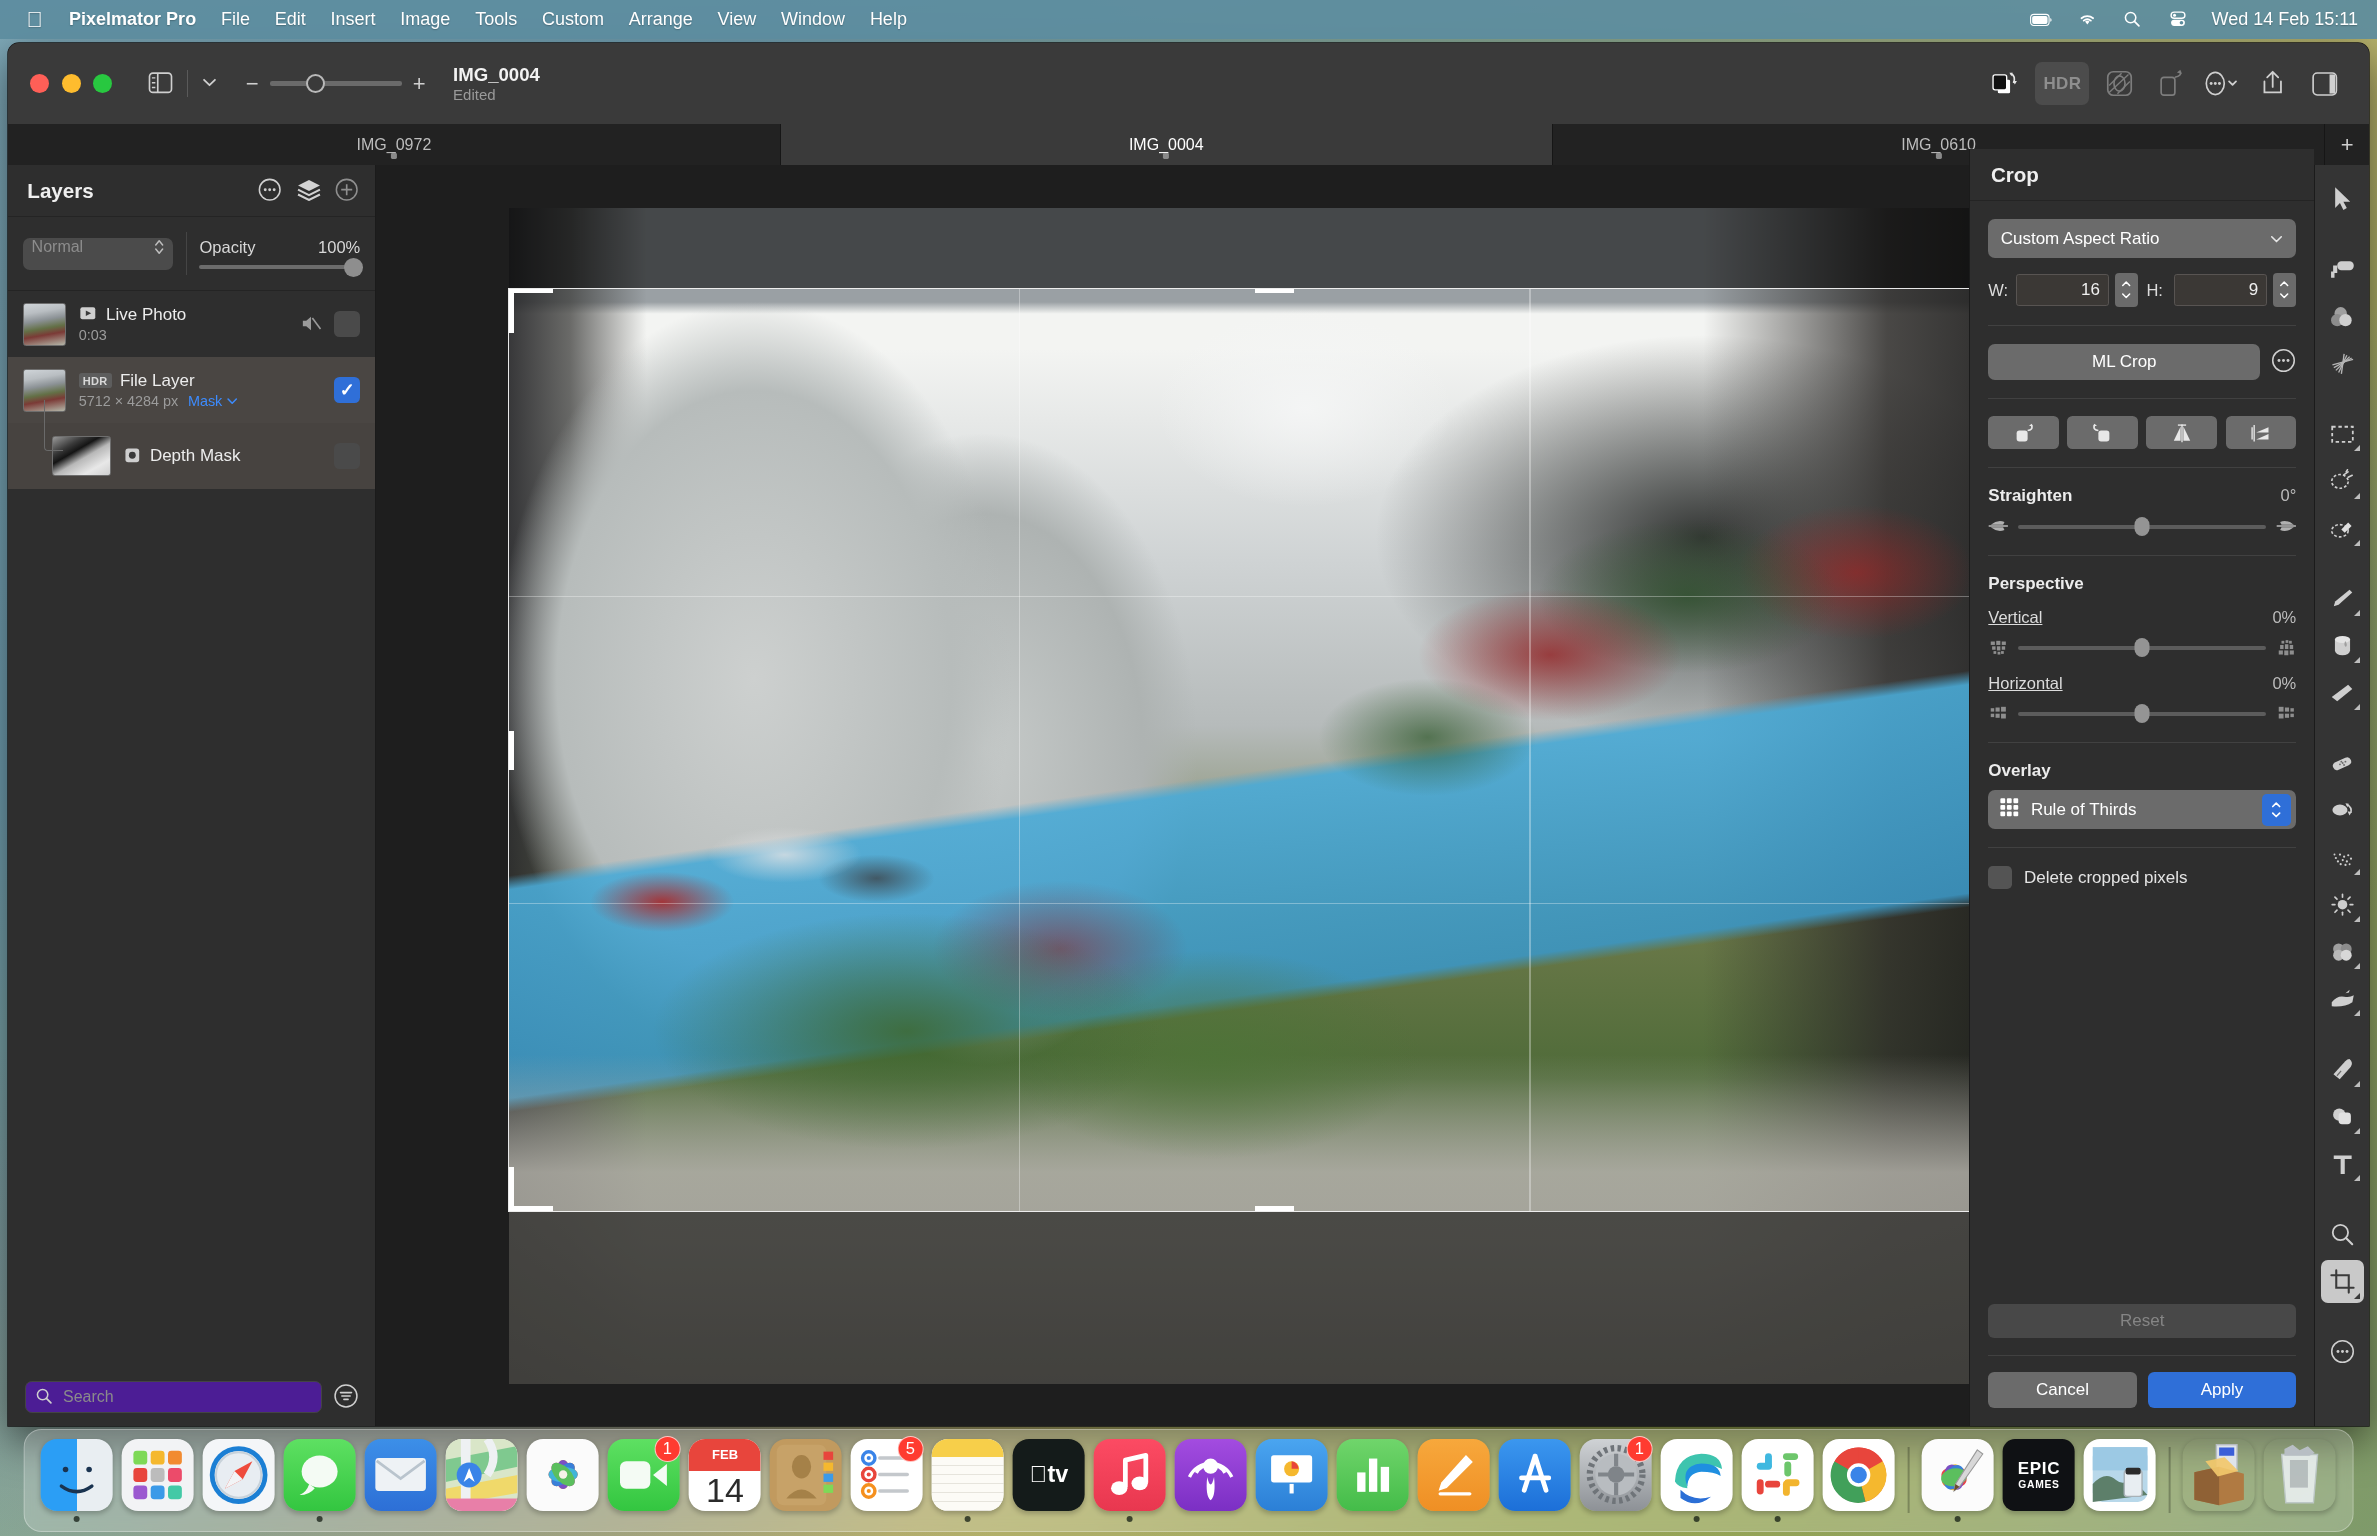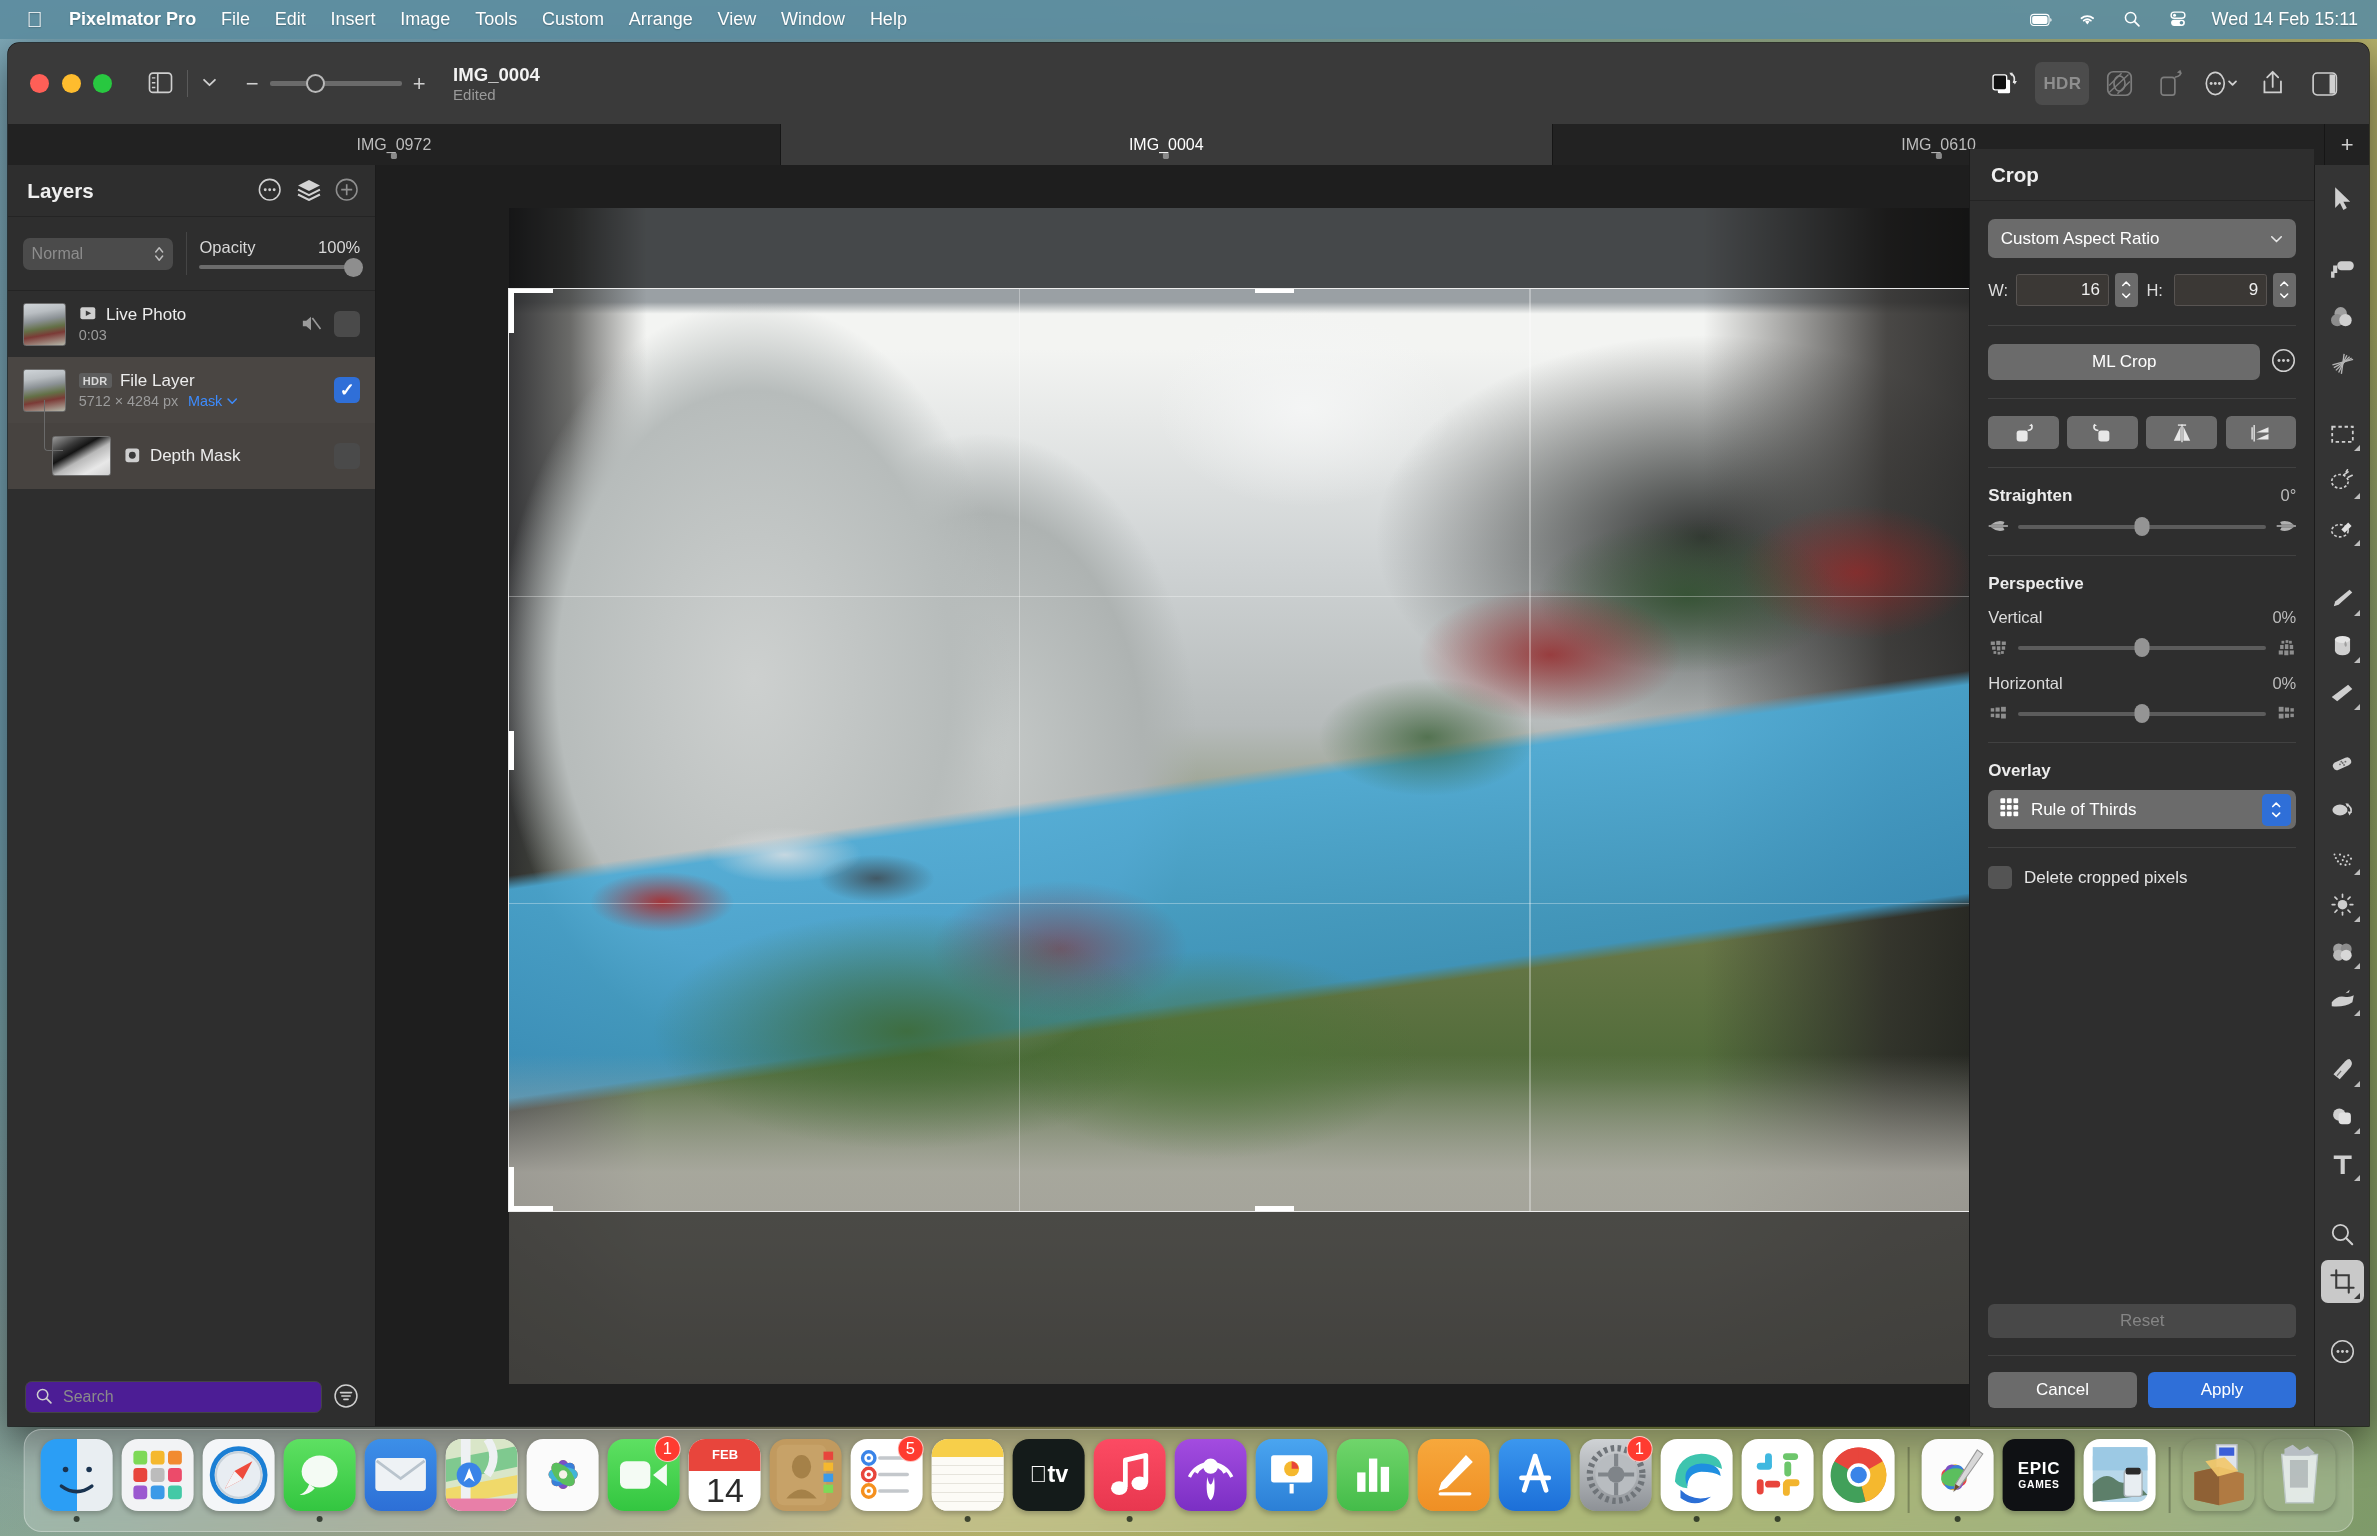--- a/index.html
+++ b/index.html
@@ -121,21 +121,21 @@
   }
   .lp-title { font-size: 20.6px; font-weight: bold; color: #efefef; }
   .lp-hicons { margin-left: auto; display: flex; align-items: center; gap: 13.8px; }
 
   .lp-blend {
     height: 74px; display: flex; align-items: center; gap: 0;
     padding: 0 15px; border-bottom: 0.7px solid #242424;
   }
   .blend-select {
     width: 150px; height: 32px; border-radius: 6.9px; background: #4b4b4b;
-    display: flex; align-items: center; padding: 0 8.3px;
+    display: flex; padding: 0 8.3px;
     color: #8d8d8d; font-size: 16px;
   }
   .blend-chev { margin-left: auto; display: flex; flex-direction: column; gap: 1.4px; color: #bdbdbd; }
   .vline { width: 1.4px; height: 43px; background: #454545; margin: 0 12.4px; }
   .op-col { flex: 1; }
   .op-row { display: flex; align-items: baseline; color: #d8d8d8; }
   .op-label { font-size: 16.5px; }
   .op-val { margin-left: auto; font-size: 16.5px; }
   .op-track { margin-top: 8.3px; position: relative; height: 4.1px; background: #6c6c6c; border-radius: 2.1px; }
   .op-knob { position: absolute; right: -2.8px; top: -7.6px; width: 19px; height: 19px; border-radius: 50%; background: #8e8e8e; }
@@ -293,21 +293,21 @@
 
   .rot-row { display: flex; gap: 8.3px; }
   .rot-btn {
     flex: 1; height: 33px; border-radius: 5.5px; background: #6b6b6b;
     display: flex; align-items: center; justify-content: center;
   }
 
   .sec-head { display: flex; align-items: baseline; margin-top: 2.8px; }
   .sec-name { font-size: 17px; font-weight: bold; color: #ececec; }
   .sec-val { margin-left: auto; font-size: 16.5px; color: #bcbcbc; }
-  .sub-name { font-size: 16.5px; color: #dcdcdc; }
+  .sub-name { font-size: 16.5px; color: #dcdcdc; text-decoration: underline; }
 
   .slider-row { display: flex; align-items: center; gap: 9.6px; margin-top: 11px; }
   .slider-track { flex: 1; position: relative; height: 4.1px; background: #5c5c5c; border-radius: 2.1px; }
   .slider-knob {
     position: absolute; left: 50%; transform: translateX(-50%); top: -7.6px;
     width: 15px; height: 19px; border-radius: 7.6px; background: #949494;
   }
 
   .ov-select {
     height: 39px; border-radius: 6.9px; background: #6b6b6b;

